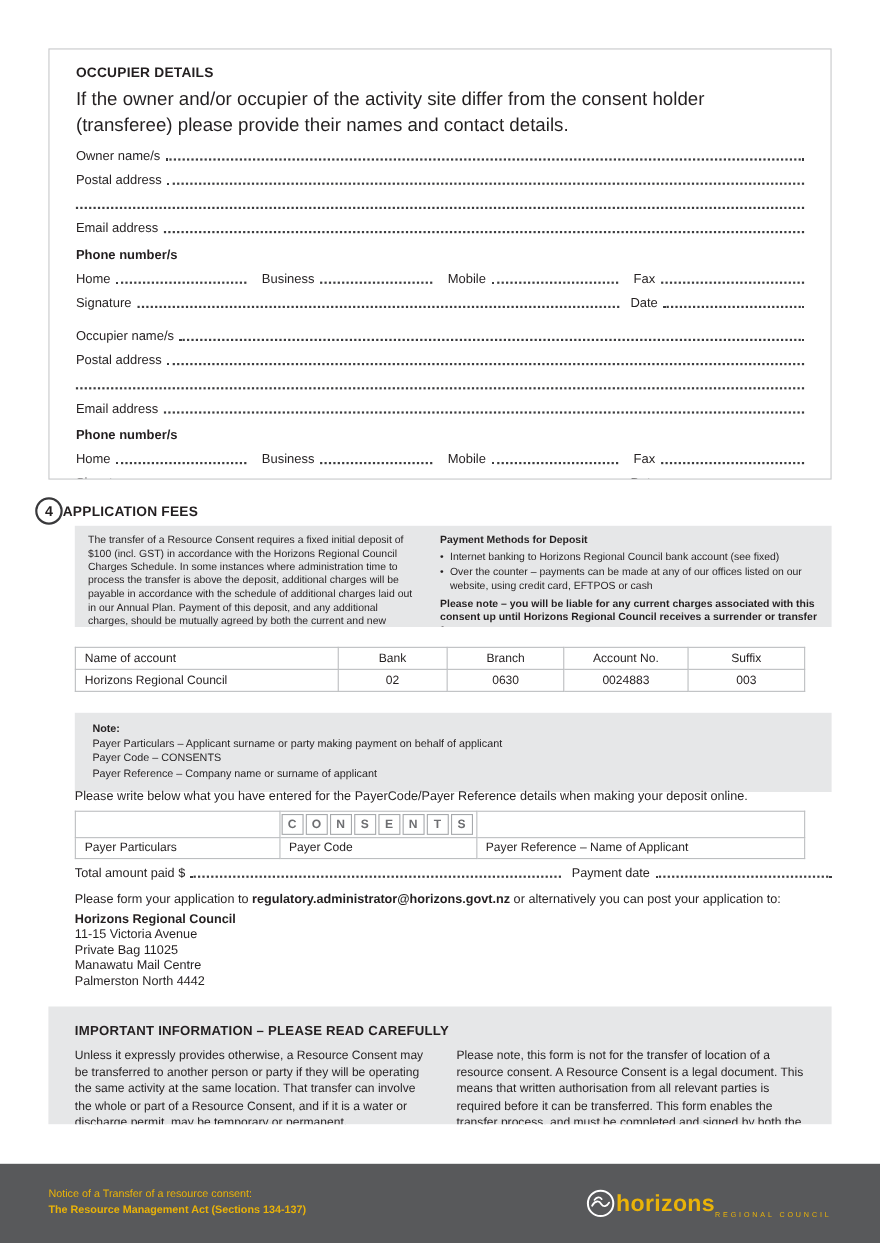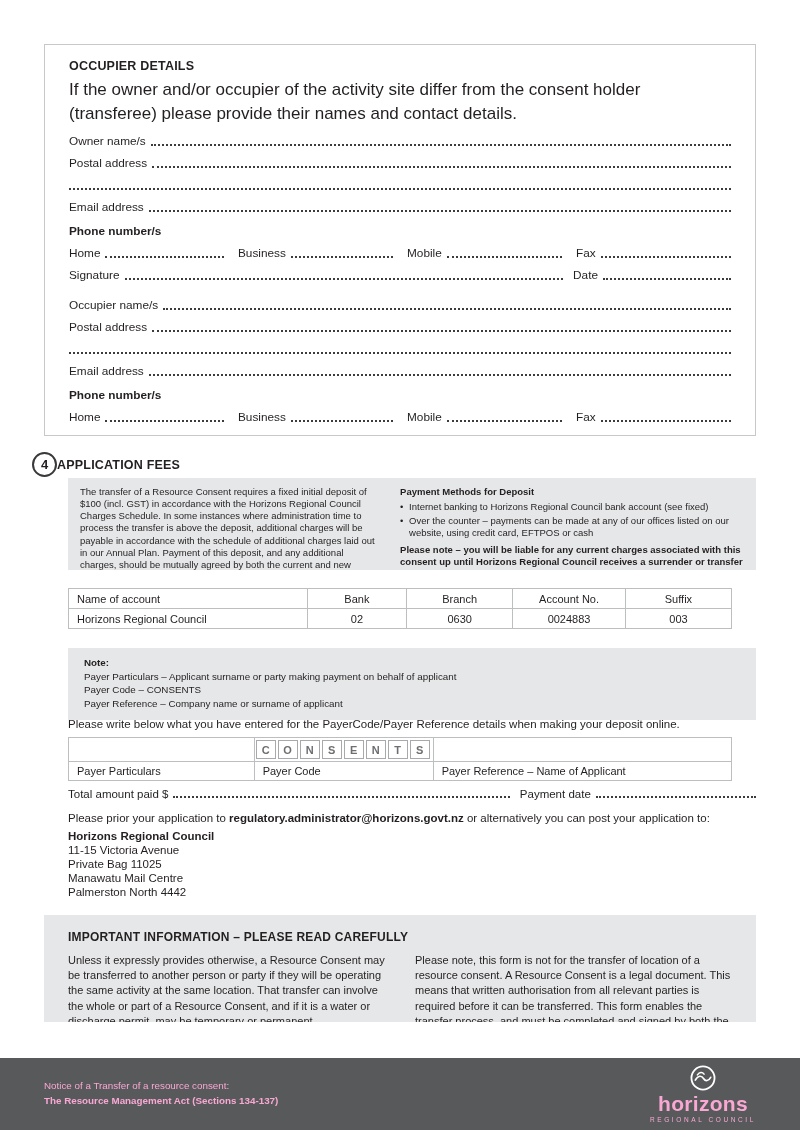--- a/index.html
+++ b/index.html
@@ -84,27 +84,27 @@
 
   
   .important-box { position:absolute; top:915px; left:44px; width:712px; height:107px; background:#e6e7e8; padding:15px 24px; overflow:hidden; }
   .important-title { font-size:12px; font-weight:bold; margin-bottom:9px; letter-spacing:.2px; }
   .imp-cols { display:flex; gap:30px; }
   .imp-col { flex:1; font-size:11px; line-height:1.38; }
 
   
   .footer {
     position:absolute; left:0; bottom:0; width:800px; height:72px;
-    background:#58595b; color:#f9a8d4;
+    background:#58595b; color:#eab308;
     display:flex; align-items:center; justify-content:space-between;
     padding:0 44px;
   }
   .footer-text { font-size:9.8px; line-height:1.5; }
   .footer-text .bold { font-weight:bold; }
-  .logo { display:flex; flex-direction:column; align-items:center; line-height:1; }
+  .logo { display:flex; flex-direction:row; align-items:center; line-height:1; }
   .logo-word { font-size:21px; font-weight:bold; letter-spacing:.3px; margin-top:1px; }
   .logo-sub { font-size:6.5px; letter-spacing:2.6px; margin-top:3px; align-self:flex-end; }
 </style>
 </head>
 <body>
 
 <div class="page">
 
   <div class="occupier-box">
     <div class="sec-title">OCCUPIER DETAILS</div>
@@ -274,21 +274,21 @@
   </table>
 
   <div class="total-row">
     <span class="lbl">Total amount paid $</span>
     <span class="dots-total"></span>
     <span class="lbl paydate-lbl">Payment date</span>
     <span class="dots-paydate"></span>
   </div>
 
   <div class="email-line">
-    <span>Please prior your application to </span><b>regulatory.administrator@horizons.govt.nz</b><span> or alternatively you can post your application to:</span>
+    <span>Please form your application to </span><b>regulatory.administrator@horizons.govt.nz</b><span> or alternatively you can post your application to:</span>
   </div>
 
   <div class="address">
     <div class="org">Horizons Regional Council</div>
     <div>11-15 Victoria Avenue</div>
     <div>Private Bag 11025</div>
     <div>Manawatu Mail Centre</div>
     <div>Palmerston North 4442</div>
   </div>
 

